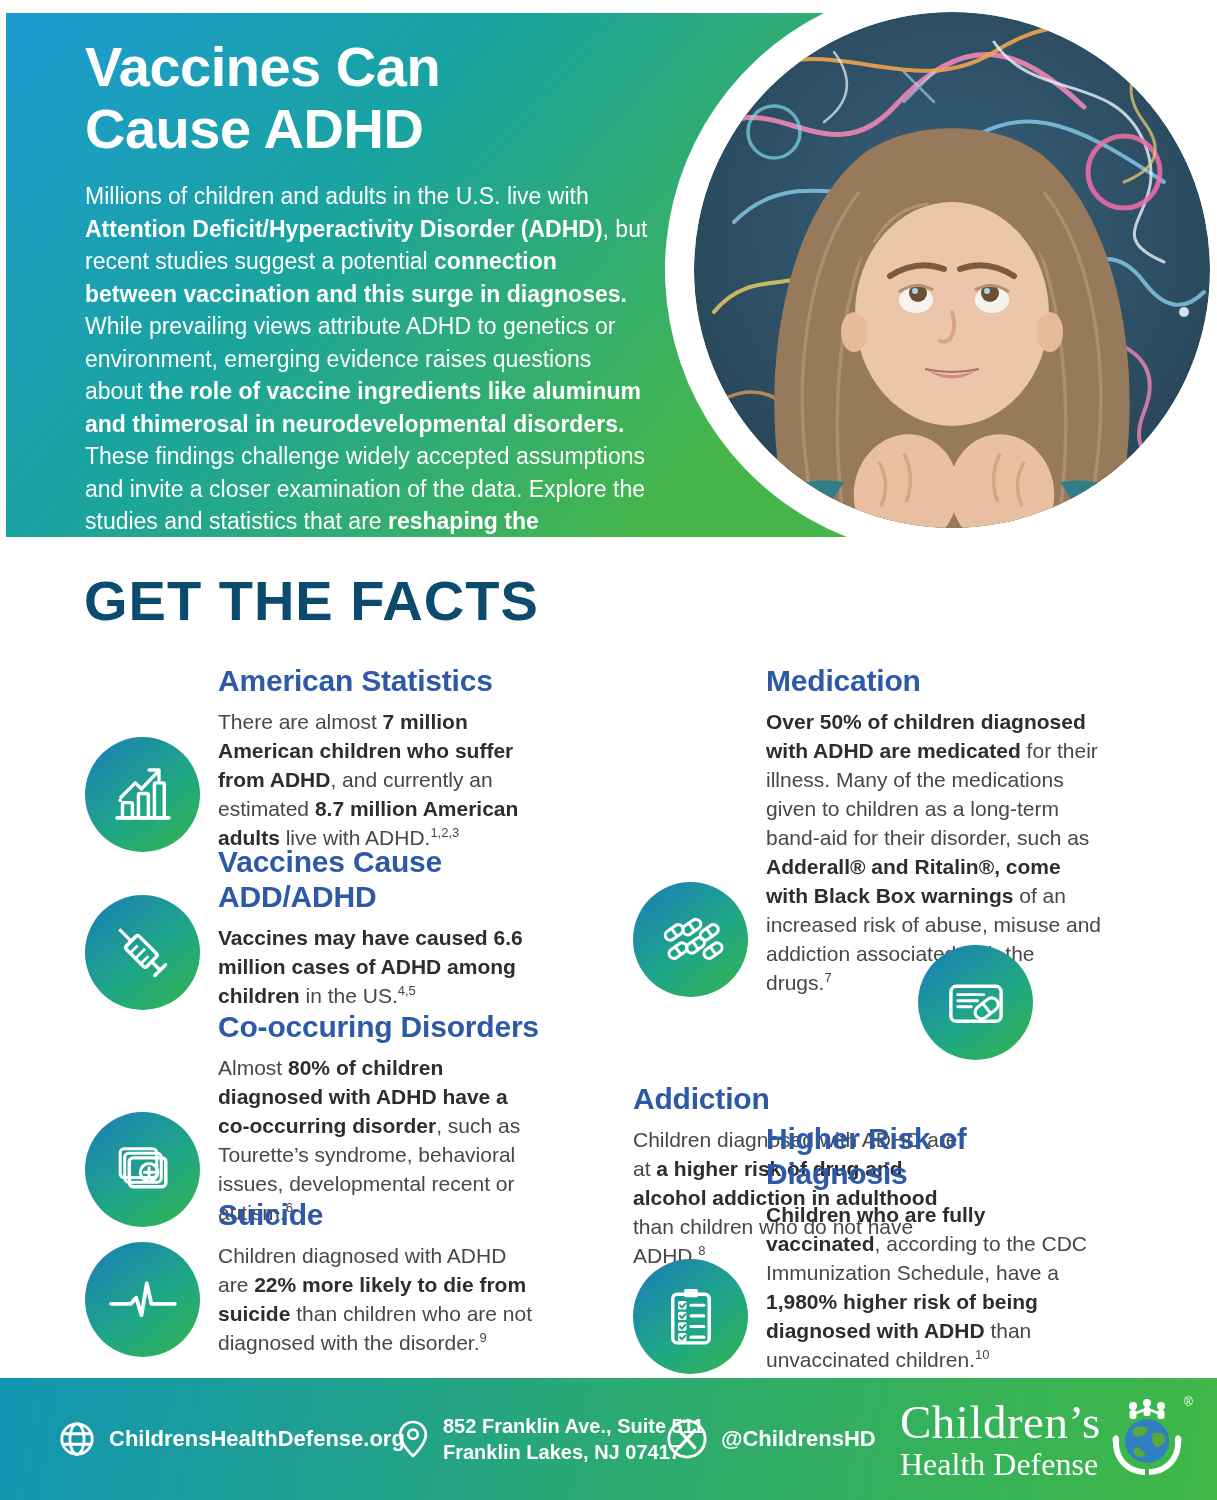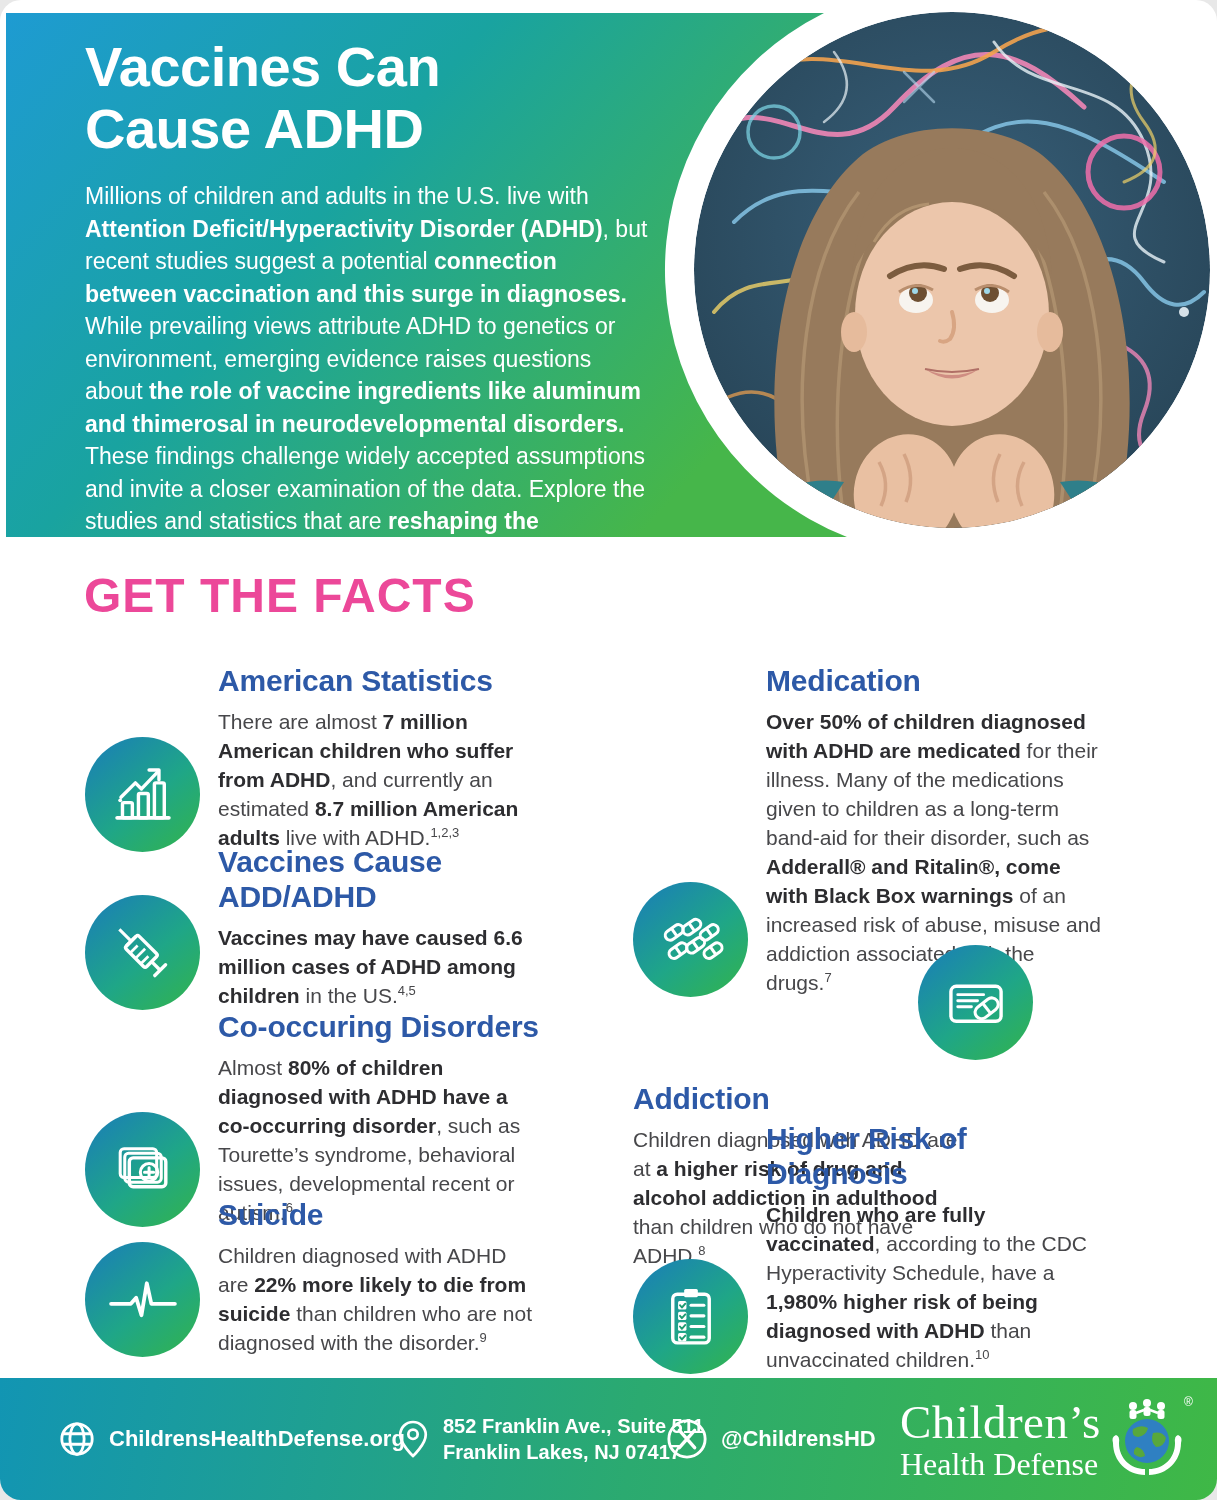--- a/index.html
+++ b/index.html
@@ -1,39 +1,39 @@
 <!DOCTYPE html>
 <html><head>
 <meta charset="utf-8">
 <style>
   * { box-sizing: border-box; margin: 0; padding: 0; }
   body { background: #e8e8e8; font-family: "Liberation Sans", sans-serif; }
   .page {
     position: relative; width: 1217px; height: 1500px;
-    margin: 0 auto; background: #ffffff; overflow: hidden; border-radius: 21px;
+    margin: 0 auto; background: #ffffff; overflow: hidden;
   }
   
   .header-svg { position: absolute; left: 0; top: 0; }
   .hero-title {
     position: absolute; left: 85px; top: 36px; color: #fff;
     font-size: 56px; font-weight: 800; line-height: 62px; letter-spacing: -0.5px;
   }
   .hero-intro {
     position: absolute; left: 85px; top: 180px; width: 565px;
     color: #fff; font-size: 23px; line-height: 32.5px; font-weight: 400;
   }
   .hero-intro strong { font-weight: 700; }
   .photo-circle {
     position: absolute; left: 694px; top: 12px; width: 516px; height: 516px;
     border-radius: 50%; overflow: hidden;
   }
   
   .facts-heading {
     position: absolute; left: 84px; top: 568px;
-    font-size: 48px; font-weight: 900; letter-spacing: 1px; color: #ec4899;
+    font-size: 56px; font-weight: 900; letter-spacing: 1px; color: #0c4a6e;
   }
   .fact { position: absolute; display: flex; gap: 18px; align-items: flex-end; }
   .fact .icon-circle {
     flex: none; width: 115px; height: 115px; border-radius: 50%;
     background: linear-gradient(140deg, #1A7CBA 0%, #1FA687 55%, #33B44B 100%);
     display: flex; align-items: center; justify-content: center;
   }
   .fact .txt { padding-top: 3px; }
   .fact h3 {
     width: 400px; color: #2D59A7; font-size: 30px; font-weight: 800;
@@ -316,21 +316,21 @@
             <path d="M50 34.5 H67"></path>
               <path d="M50 48.5 H67"></path>
               <path d="M50 62.5 H67"></path>
               <path d="M50 76.5 H67"></path>
           </g>
         </g>
       </svg>
     </div>
     <div class="txt">
       <h3>Higher Risk of<br>Diagnosis</h3>
-      <p><strong>Children who are fully vaccinated</strong><span>, according to the CDC Hyperactivity Schedule, have a </span><strong>1,980% higher risk of being diagnosed with ADHD</strong><span> than unvaccinated children.</span><sup>10</sup></p>
+      <p><strong>Children who are fully vaccinated</strong><span>, according to the CDC Immunization Schedule, have a </span><strong>1,980% higher risk of being diagnosed with ADHD</strong><span> than unvaccinated children.</span><sup>10</sup></p>
     </div>
   </div>
 
   <div class="footer">
 
     <div class="fgroup g-web">
       <svg width="38" height="38" viewBox="0 0 40 40" fill="none" stroke="#fff">
         <circle cx="20" cy="20" r="16" stroke-width="3"></circle>
         <ellipse cx="20" cy="20" rx="7.5" ry="16" stroke-width="3"></ellipse>
         <path d="M5 14.5 H35 M5 25.5 H35" stroke-width="3"></path>

